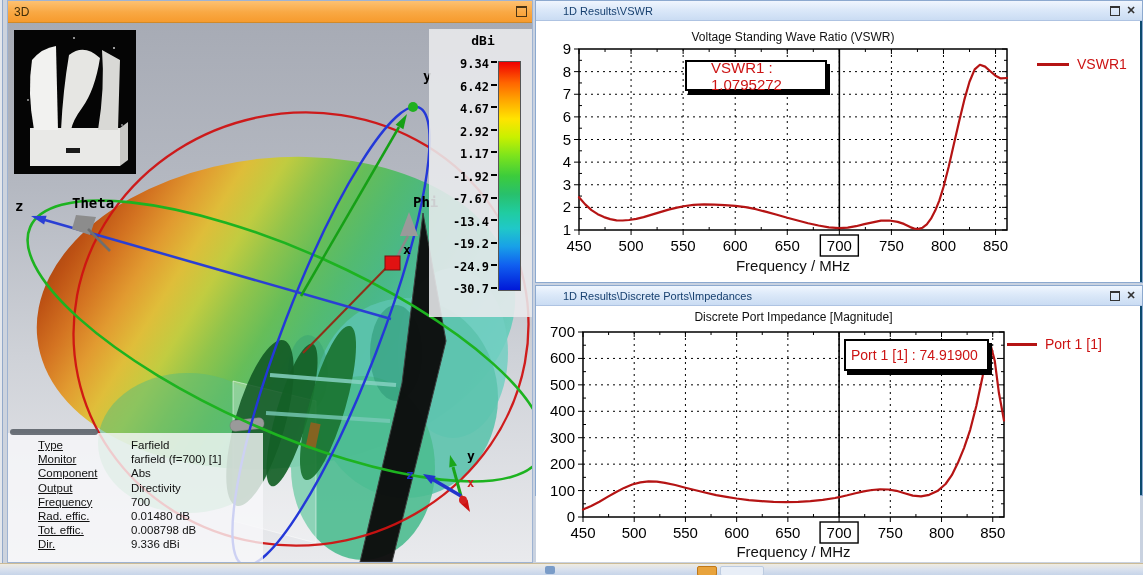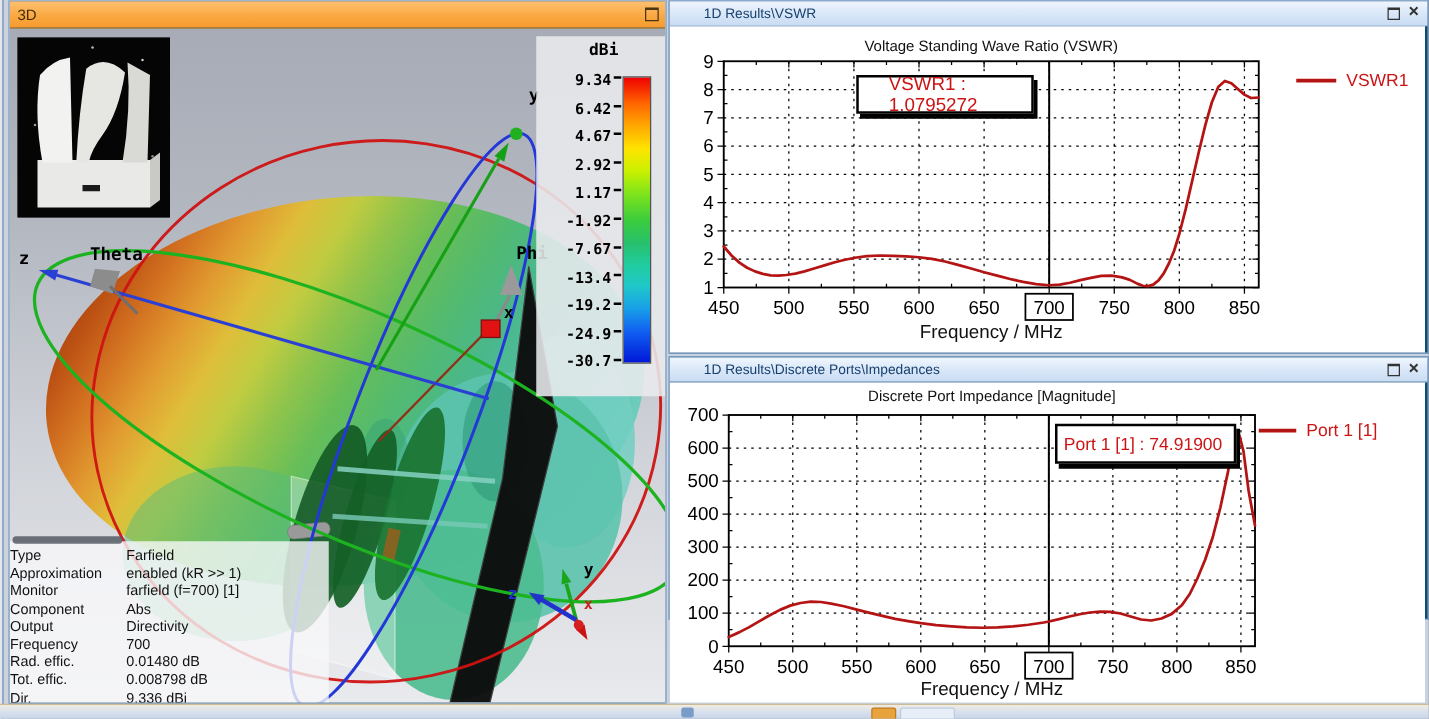--- a/index.html
+++ b/index.html
@@ -37,21 +37,21 @@
         background:linear-gradient(180deg,#f00000 0%,#ff6400 9%,#ffa800 17%,#ffe400 25%,
           #c8f000 33%,#7de41c 41%,#3ccc3c 50%,#28c06c 58%,#20cCA0 66%,#20c8c8 73%,
           #18a0e8 81%,#1060f0 89%,#0018d8 100%);}
   #cb-ticks{position:absolute;left:62px;top:32px;width:7px;height:228px;}
   #cb-ticks i{position:absolute;left:0;width:6px;height:2px;background:#000;}
   #infotbl{position:absolute;left:0px;top:410px;width:255px;height:129px;
         background:rgba(247,248,250,0.80);padding-top:6px;box-sizing:border-box;}
   #infotbl .handle{position:absolute;left:2px;top:-4px;width:88px;height:6px;
         background:#565c64;border-radius:3px;opacity:.85;}
   #infotbl .row{display:flex;height:14.2px;font-size:11.5px;color:#111;}
-  #infotbl .lbl{width:93px;}
+  #infotbl .lbl{width:93px;margin-left:30px;text-decoration:underline;}
   #infotbl .val{flex:1;}
   .mono-lab{font:bold 14px "DejaVu Sans Mono",monospace;fill:#000;}
   
   #pvswr{left:535px;top:0;width:608px;height:283px;}
   #pimp{left:535px;top:285px;width:608px;height:211px;}
   .client-chart{position:absolute;left:0;top:20px;background:#fff;}
   #pvswr .client-chart{width:604px;height:261px;}
   #pimp .client-chart{width:604px;height:256px;}
   .chart-title{position:absolute;text-align:center;font-size:12px;color:#111;}
   .xaxis-label{position:absolute;text-align:center;font-size:15px;color:#111;}
@@ -217,24 +217,20 @@
             <i style="top: 226px;"></i>
           </div>
         <div id="cb-bar"></div>
       </div>
 
       <div id="infotbl">
         <div class="handle"></div>
       <div class="row">
             <span class="lbl">Type</span>
             <span class="val">Farfield</span>
-          </div>
-          <div class="row">
-            <span class="lbl">Approximation</span>
-            <span class="val">enabled (kR &gt;&gt; 1)</span>
           </div>
           <div class="row">
             <span class="lbl">Monitor</span>
             <span class="val">farfield (f=700) [1]</span>
           </div>
           <div class="row">
             <span class="lbl">Component</span>
             <span class="val">Abs</span>
           </div>
           <div class="row">

